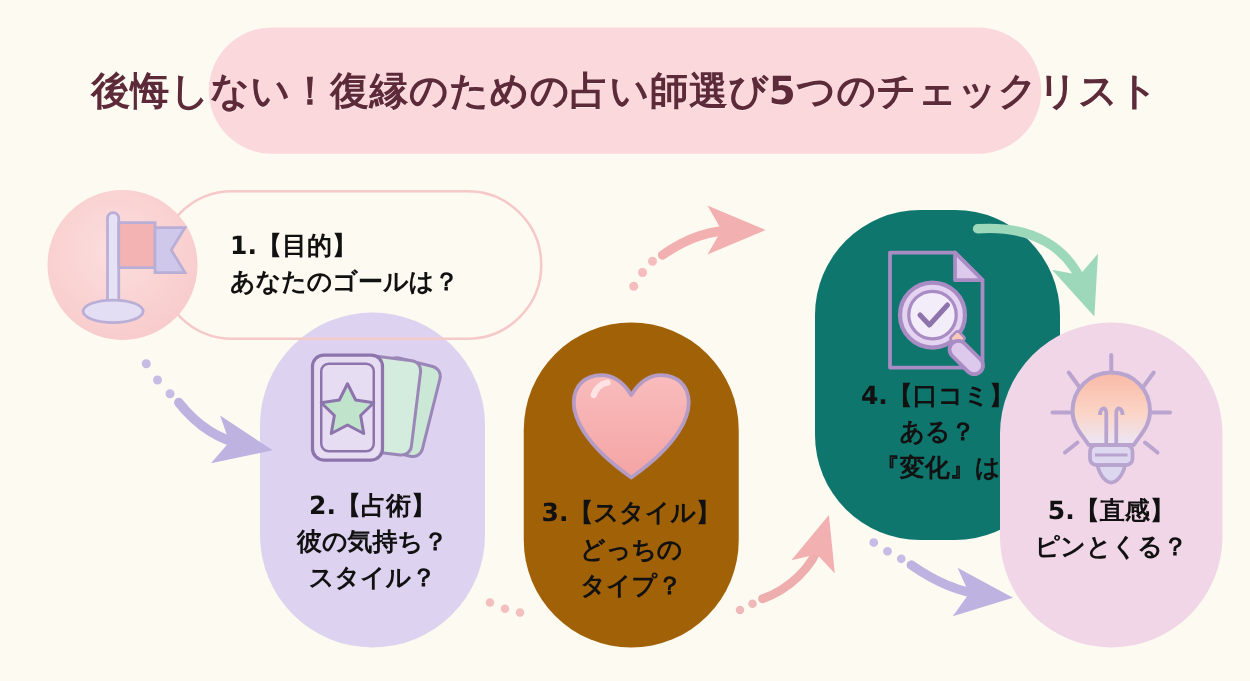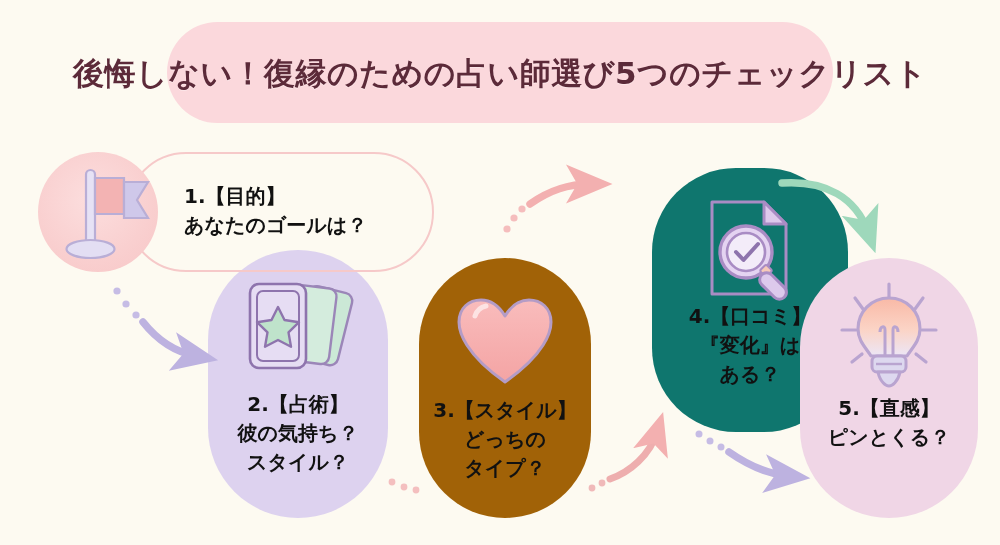--- a/index.html
+++ b/index.html
@@ -298,22 +298,22 @@
 
         <path d="M40,58 L47.5,66 L62,50" fill="none" stroke="#8e74ad" stroke-width="4" stroke-linecap="round" stroke-linejoin="round"></path>
 
         <rect x="66" y="72" width="9" height="9" rx="2" fill="#f6c9b9" stroke="#a98cc4" stroke-width="2" transform="rotate(45 70 76)"></rect>
 
         <rect x="70" y="76" width="14" height="32" rx="7" fill="#ddc9ec" stroke="#a98cc4" stroke-width="3" transform="rotate(-45 77 92)"></rect>
       </svg>
     </div>
     <div class="card-label">
       <span class="ln">4.【口コミ】</span>
+      <span class="ln">ある？</span>
       <span class="ln">『変化』は</span>
-      <span class="ln">ある？</span>
     </div>
   </div>
 
   <div class="card" id="card-5">
     <div class="icon-wrap">
       <svg width="122" height="118" viewBox="0 0 122 118">
         <defs>
           <linearGradient id="bulbGrad" x1="0" y1="0" x2="0" y2="1">
             <stop offset="0%" stop-color="#f9b9a6"></stop>
             <stop offset="55%" stop-color="#fbd4c6"></stop>

